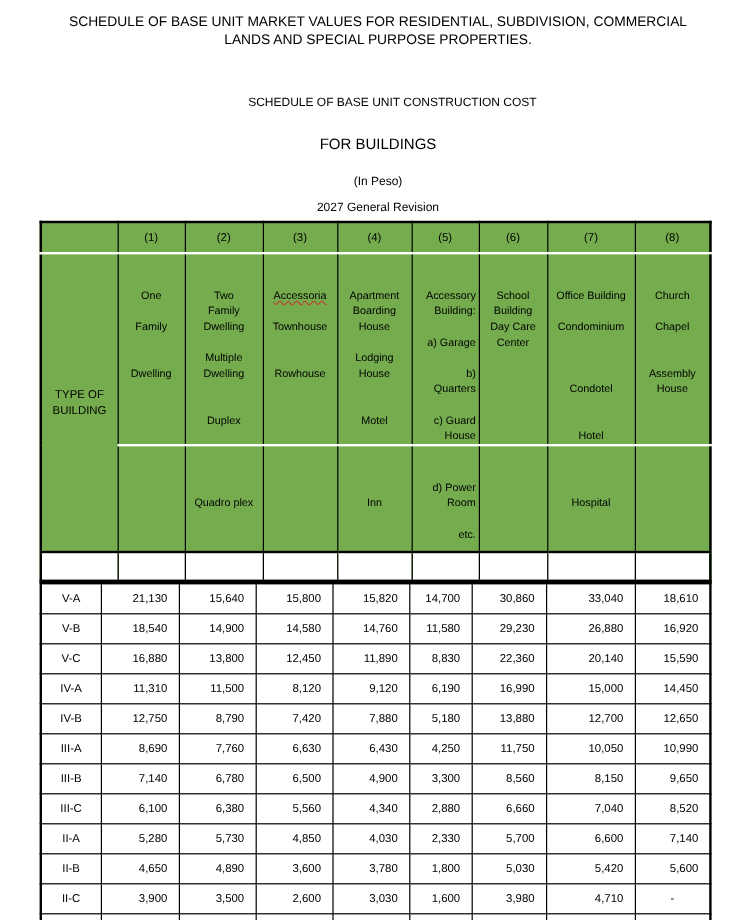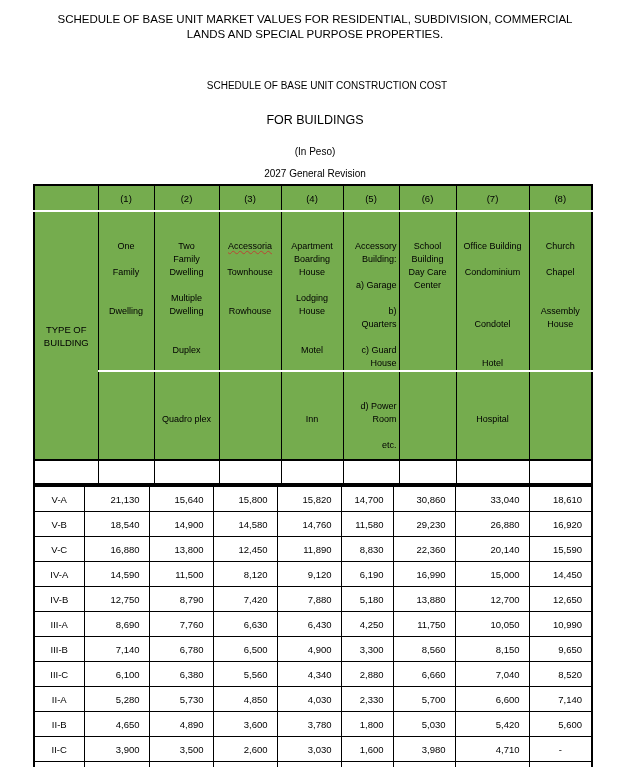--- a/index.html
+++ b/index.html
@@ -219,21 +219,21 @@
           <td class="val">13,800</td>
           <td class="val">12,450</td>
           <td class="val">11,890</td>
           <td class="val">8,830</td>
           <td class="val">22,360</td>
           <td class="val">20,140</td>
           <td class="val">15,590</td>
         </tr>
         <tr>
           <td class="rlabel">IV-A</td>
-          <td class="val">14,590</td>
+          <td class="val">11,310</td>
           <td class="val">11,500</td>
           <td class="val">8,120</td>
           <td class="val">9,120</td>
           <td class="val">6,190</td>
           <td class="val">16,990</td>
           <td class="val">15,000</td>
           <td class="val">14,450</td>
         </tr>
         <tr>
           <td class="rlabel">IV-B</td>

